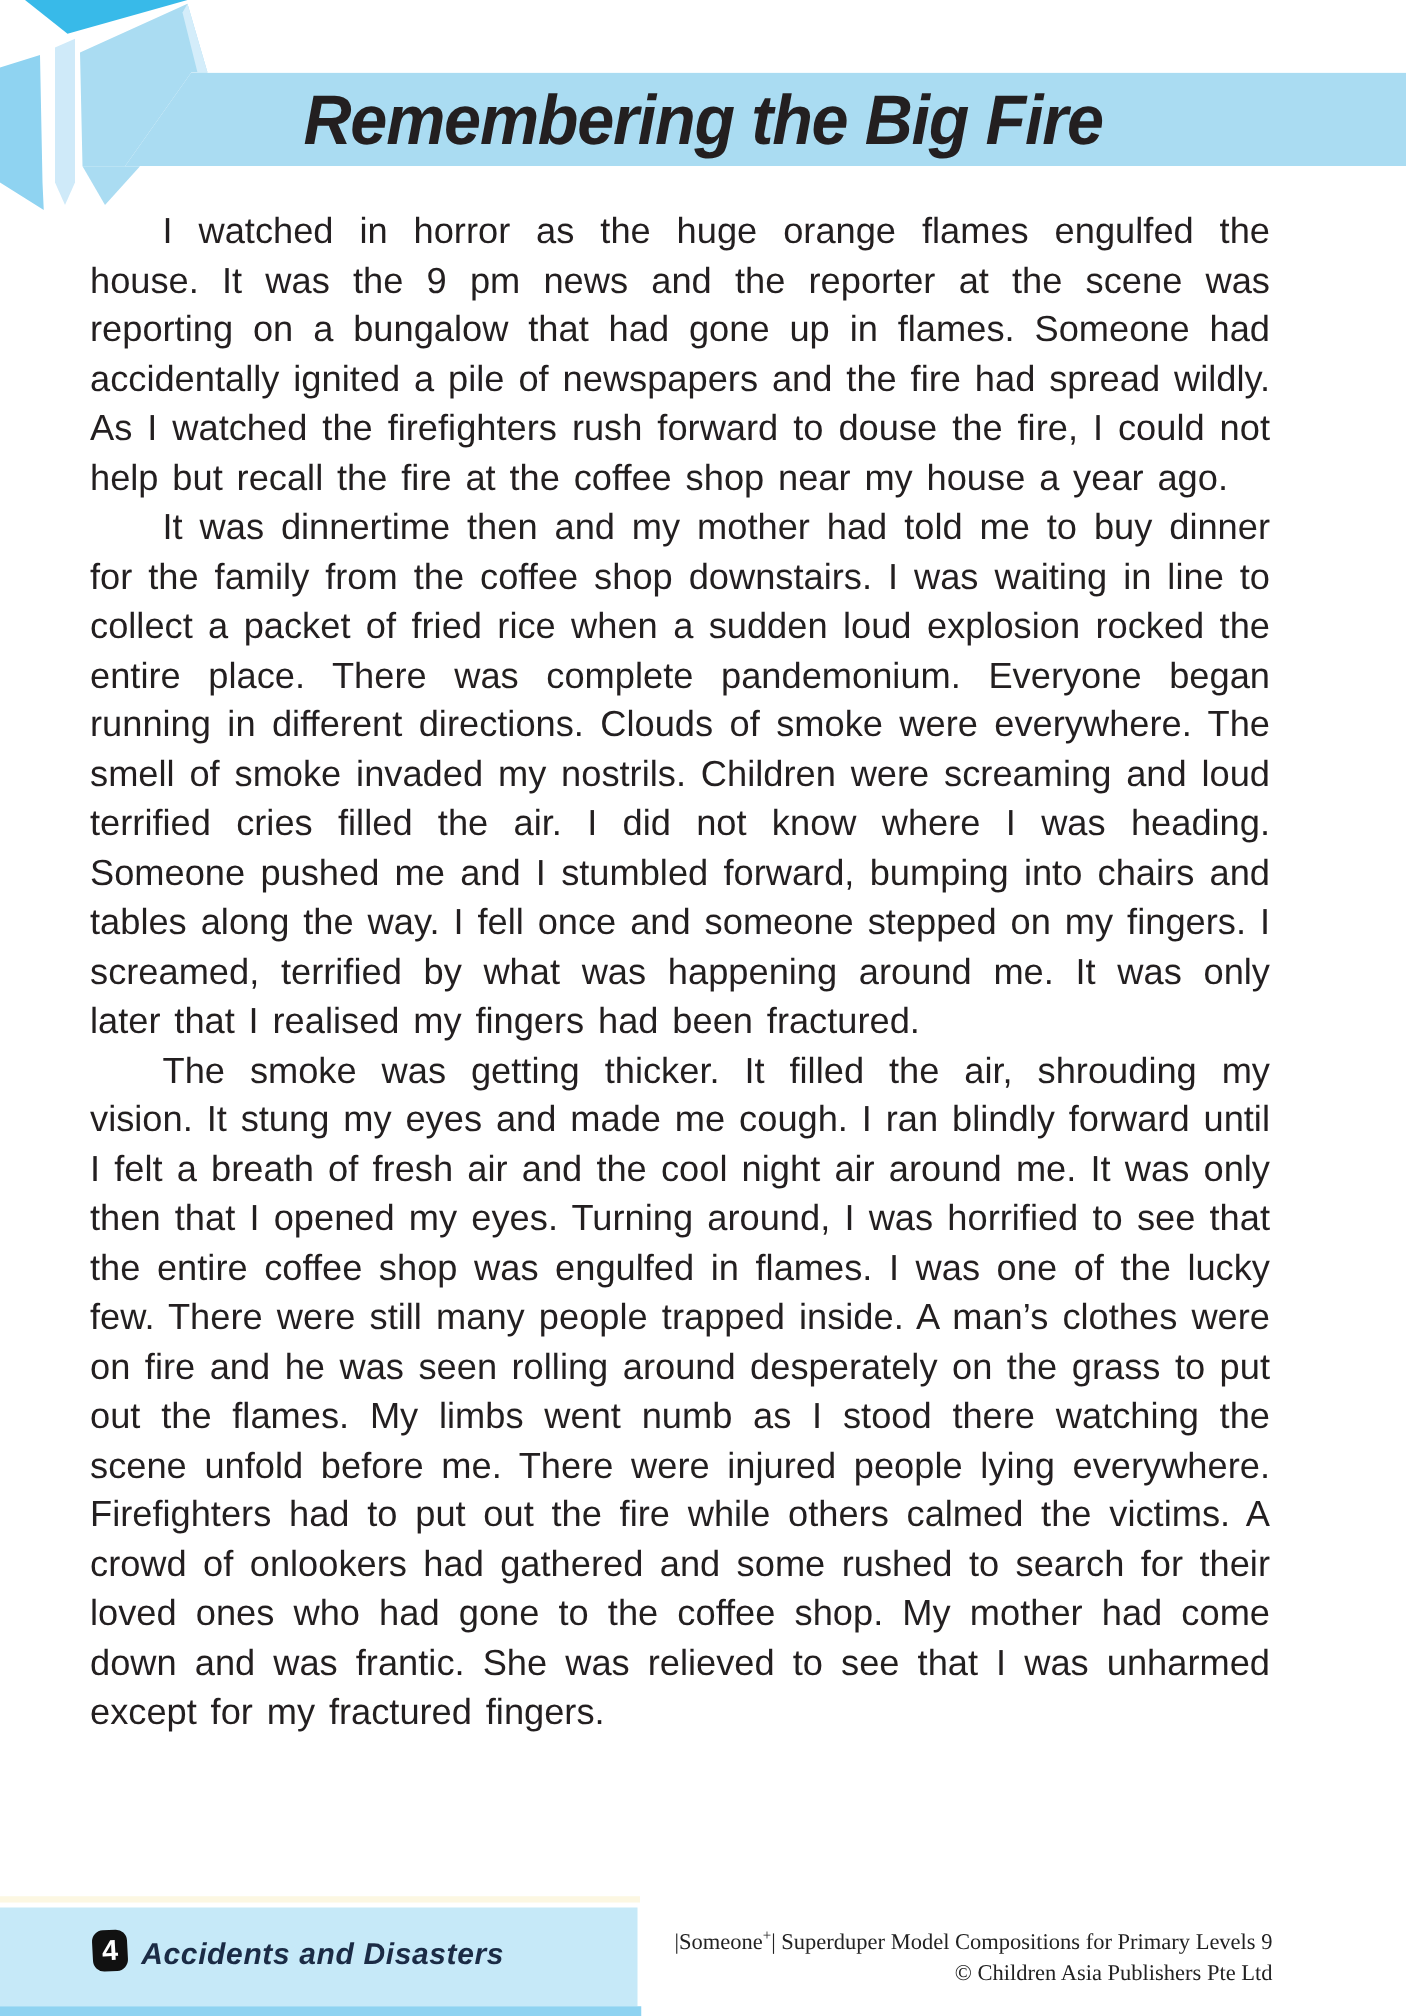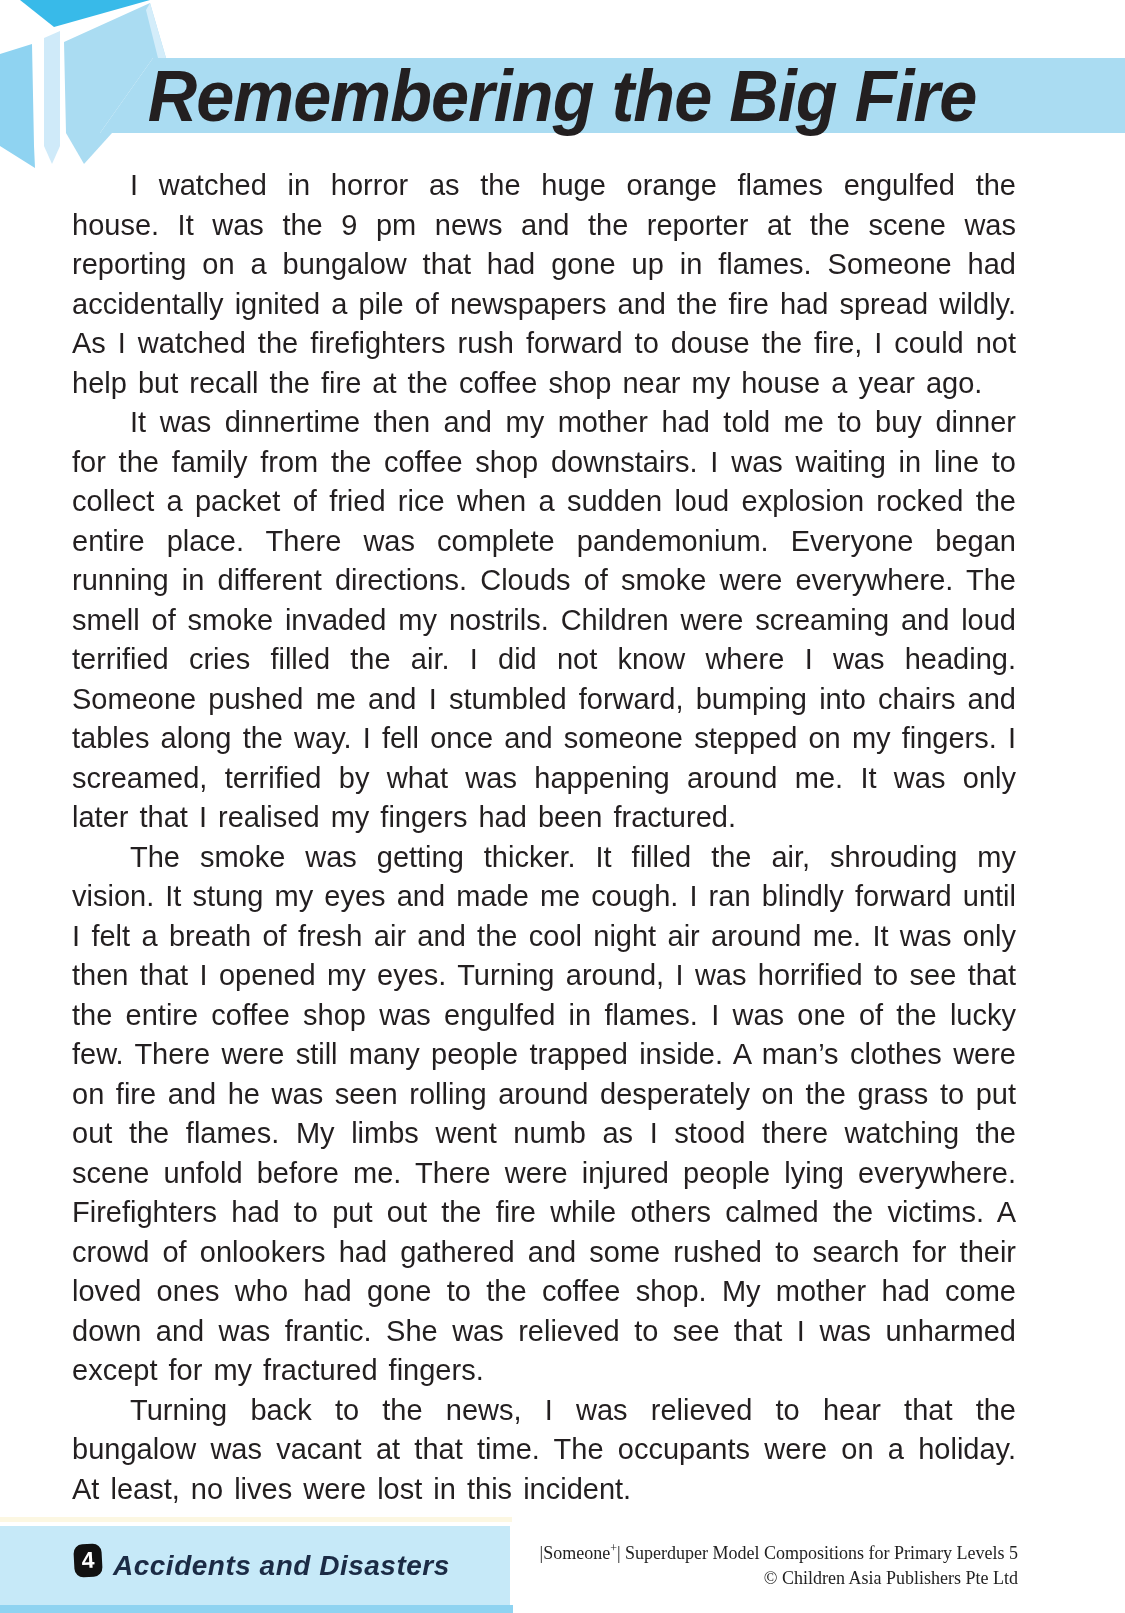--- a/index.html
+++ b/index.html
@@ -10,21 +10,21 @@
   
   .logo-decoration{position:absolute;left:0;top:0;width:200px;height:185px;}
   .title-banner{
     position:absolute;left:100px;top:58px;right:0;height:75px;
     background:#aadcf2;
     clip-path:polygon(53px 0,100% 0,100% 100%,0 100%);
   }
   .page-title{
     position:absolute;left:0;right:0;top:63px;margin:0;
     text-align:center;color:#231f20;
-    font-size:72px;font-weight:bold;font-style:italic;letter-spacing:-1px;
+    font-size:56px;font-weight:bold;font-style:italic;letter-spacing:-1px;
     line-height:66px;
   }
   .page-title span{display:inline-block;transform:scaleX(.95);}
   
   .composition{
     position:absolute;left:72px;top:166px;width:944px;
     color:#231f20;font-size:29px;line-height:39.5px;
     text-align:justify;word-spacing:3px;
   }
   .composition p{margin:0;text-indent:58px;}
@@ -33,21 +33,21 @@
   .footer-bar{position:absolute;left:0;top:1526px;width:510px;height:79px;background:#c6e9f8;}
   .footer-strip{position:absolute;left:0;top:1605px;width:513px;height:8px;background:#8ed3f1;}
   .chapter-badge{
     position:absolute;left:74px;top:18px;width:28px;height:33px;
     background:#111111;border-radius:9px;transform:rotate(-3deg);
     display:flex;align-items:center;justify-content:center;
     color:#ffffff;font-size:23px;font-weight:bold;
   }
   .chapter-title{
     position:absolute;left:113px;top:24px;margin:0;
-    color:#1b2b45;font-size:28px;font-weight:bold;font-style:italic;
+    color:#1b2b45;font-size:24px;font-weight:bold;font-style:italic;
     letter-spacing:.5px;
   }
   .imprint{
     position:absolute;right:107px;top:1536px;width:600px;
     text-align:right;color:#222222;
     font-family:"Liberation Serif",serif;font-size:18px;line-height:25px;
   }
   .imprint sup{font-size:12px;}
 </style>
 </head>
@@ -64,28 +64,27 @@
 
 <div class="title-banner"></div>
 <h1 class="page-title">
   <span>Remembering the Big Fire</span>
 </h1>
 
 <div class="composition">
   <p>I watched in horror as the huge orange flames engulfed the house. It was the 9 pm news and the reporter at the scene was reporting on a bungalow that had gone up in flames. Someone had accidentally ignited a pile of newspapers and the fire had spread wildly. As I watched the firefighters rush forward to douse the fire, I could not help but recall the fire at the coffee shop near my house a year ago.</p>
   <p>It was dinnertime then and my mother had told me to buy dinner for the family from the coffee shop downstairs. I was waiting in line to collect a packet of fried rice when a sudden loud explosion rocked the entire place. There was complete pandemonium. Everyone began running in different directions. Clouds of smoke were everywhere. The smell of smoke invaded my nostrils. Children were screaming and loud terrified cries filled the air. I did not know where I was heading. Someone pushed me and I stumbled forward, bumping into chairs and tables along the way. I fell once and someone stepped on my fingers. I screamed, terrified by what was happening around me. It was only later that I realised my fingers had been fractured.</p>
   <p>The smoke was getting thicker. It filled the air, shrouding my vision. It stung my eyes and made me cough. I ran blindly forward until I felt a breath of fresh air and the cool night air around me. It was only then that I opened my eyes. Turning around, I was horrified to see that the entire coffee shop was engulfed in flames. I was one of the lucky few. There were still many people trapped inside. A man’s clothes were on fire and he was seen rolling around desperately on the grass to put out the flames. My limbs went numb as I stood there watching the scene unfold before me. There were injured people lying everywhere. Firefighters had to put out the fire while others calmed the victims. A crowd of onlookers had gathered and some rushed to search for their loved ones who had gone to the coffee shop. My mother had come down and was frantic. She was relieved to see that I was unharmed except for my fractured fingers.</p>
-  <p>Turning back to the news, I was relieved to hear that the bungalow was vacant at that time. The occupants were on a holiday. At least, no lives were lost in this incident.</p>
 </div>
 
 <div class="footer-cream-line"></div>
 <div class="footer-bar">
   <div class="chapter-badge">
     <span>4</span>
   </div>
   <p class="chapter-title">Accidents and Disasters</p>
 </div>
 <div class="footer-strip"></div>
 
 <div class="imprint">
-  <div><span>|Someone</span><sup>+</sup><span>| Superduper Model Compositions for Primary Levels 5</span></div>
+  <div><span>|Someone</span><sup>+</sup><span>| Superduper Model Compositions for Primary Levels 9</span></div>
   <div>© Children Asia Publishers Pte Ltd</div>
 </div>
 
 </body></html>

